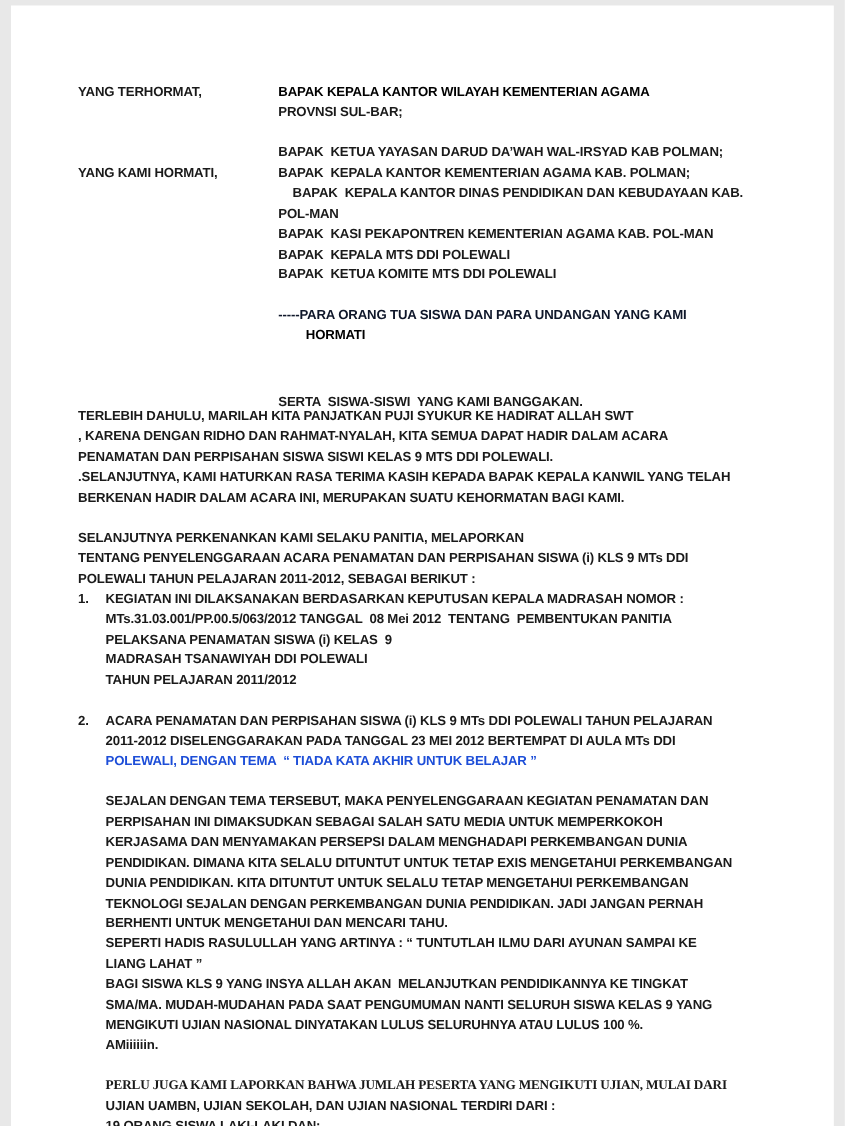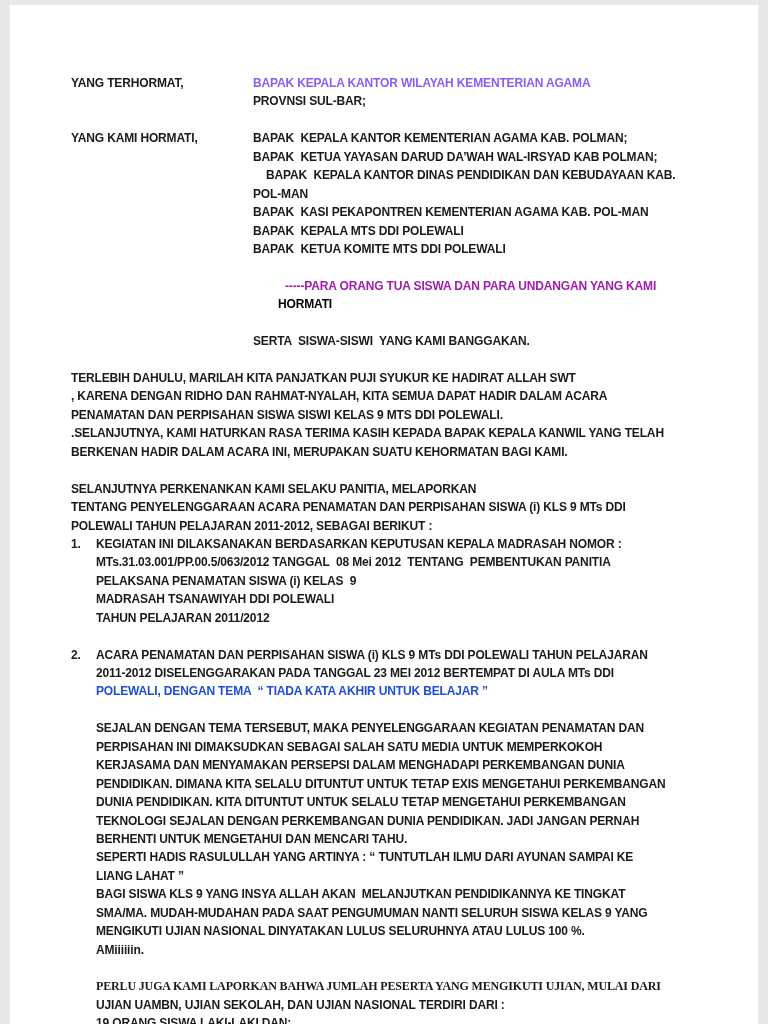--- a/index.html
+++ b/index.html
@@ -42,58 +42,58 @@
   .indent-col2    { left: 243px; }
   .indent-col2sub { left: 268px; }
   .indent-label   { left: 61px;  }
 </style>
 </head>
 <body style="background: rgb(232, 232, 232);">
 
 <div class="page" style="background: rgb(255, 255, 255);">
     <div class="line">
       <span class="seg indent-label" style="color: rgb(26, 26, 26);">YANG TERHORMAT,</span>
-      <span class="seg indent-col2" style="color: #8b5cf6; text-align: center;">BAPAK KEPALA KANTOR WILAYAH KEMENTERIAN AGAMA</span>
+      <span class="seg indent-col2" style="color: #000000; text-align: center;">BAPAK KEPALA KANTOR WILAYAH KEMENTERIAN AGAMA</span>
     </div>
     <div class="line">
       <span class="seg indent-col2" style="color: rgb(26, 26, 26);">PROVNSI SUL-BAR;</span>
     </div>
     <div class="line"></div>
     <div class="line">
+      <span class="seg indent-col2" style="color: rgb(26, 26, 26);">BAPAK  KETUA YAYASAN DARUD DA’WAH WAL-IRSYAD KAB POLMAN;</span>
+    </div>
+    <div class="line">
       <span class="seg indent-label" style="color: rgb(26, 26, 26);">YANG KAMI HORMATI,</span>
       <span class="seg indent-col2" style="color: rgb(26, 26, 26);">BAPAK  KEPALA KANTOR KEMENTERIAN AGAMA KAB. POLMAN;</span>
-    </div>
-    <div class="line">
-      <span class="seg indent-col2" style="color: rgb(26, 26, 26);">BAPAK  KETUA YAYASAN DARUD DA’WAH WAL-IRSYAD KAB POLMAN;</span>
     </div>
     <div class="line">
       <span class="seg indent-col2" style="color: rgb(26, 26, 26); padding-left: 13px;">BAPAK  KEPALA KANTOR DINAS PENDIDIKAN DAN KEBUDAYAAN KAB.</span>
     </div>
     <div class="line">
       <span class="seg indent-col2" style="color: rgb(26, 26, 26);">POL-MAN</span>
     </div>
     <div class="line">
       <span class="seg indent-col2" style="color: rgb(26, 26, 26);">BAPAK  KASI PEKAPONTREN KEMENTERIAN AGAMA KAB. POL-MAN</span>
     </div>
     <div class="line">
       <span class="seg indent-col2" style="color: rgb(26, 26, 26);">BAPAK  KEPALA MTS DDI POLEWALI</span>
     </div>
     <div class="line">
       <span class="seg indent-col2" style="color: rgb(26, 26, 26);">BAPAK  KETUA KOMITE MTS DDI POLEWALI</span>
     </div>
     <div class="line"></div>
     <div class="line">
-      <span class="seg indent-col2" style="color: #a21caf; margin-left: 32px;">-----PARA ORANG TUA SISWA DAN PARA UNDANGAN YANG KAMI</span>
+      <span class="seg indent-col2" style="color: #0f172a;">-----PARA ORANG TUA SISWA DAN PARA UNDANGAN YANG KAMI</span>
     </div>
     <div class="line">
       <span class="seg indent-col2sub" style="color: #000000;">HORMATI</span>
     </div>
     <div class="line"></div>
     <div class="line">
-      <span class="seg indent-col2" style="color: rgb(26, 26, 26);">SERTA  SISWA-SISWI  YANG KAMI BANGGAKAN.</span>
+      <span class="seg indent-col2" style="color: rgb(26, 26, 26); margin-top: 24px;">SERTA  SISWA-SISWI  YANG KAMI BANGGAKAN.</span>
     </div>
     <div class="line"></div>
     <div class="line">
       <span class="seg indent-body" style="color: rgb(26, 26, 26);">TERLEBIH DAHULU, MARILAH KITA PANJATKAN PUJI SYUKUR KE HADIRAT ALLAH SWT</span>
     </div>
     <div class="line">
       <span class="seg indent-body" style="color: rgb(26, 26, 26);">, KARENA DENGAN RIDHO DAN RAHMAT-NYALAH, KITA SEMUA DAPAT HADIR DALAM ACARA</span>
     </div>
     <div class="line">
       <span class="seg indent-body" style="color: rgb(26, 26, 26);">PENAMATAN DAN PERPISAHAN SISWA SISWI KELAS 9 MTS DDI POLEWALI.</span>

